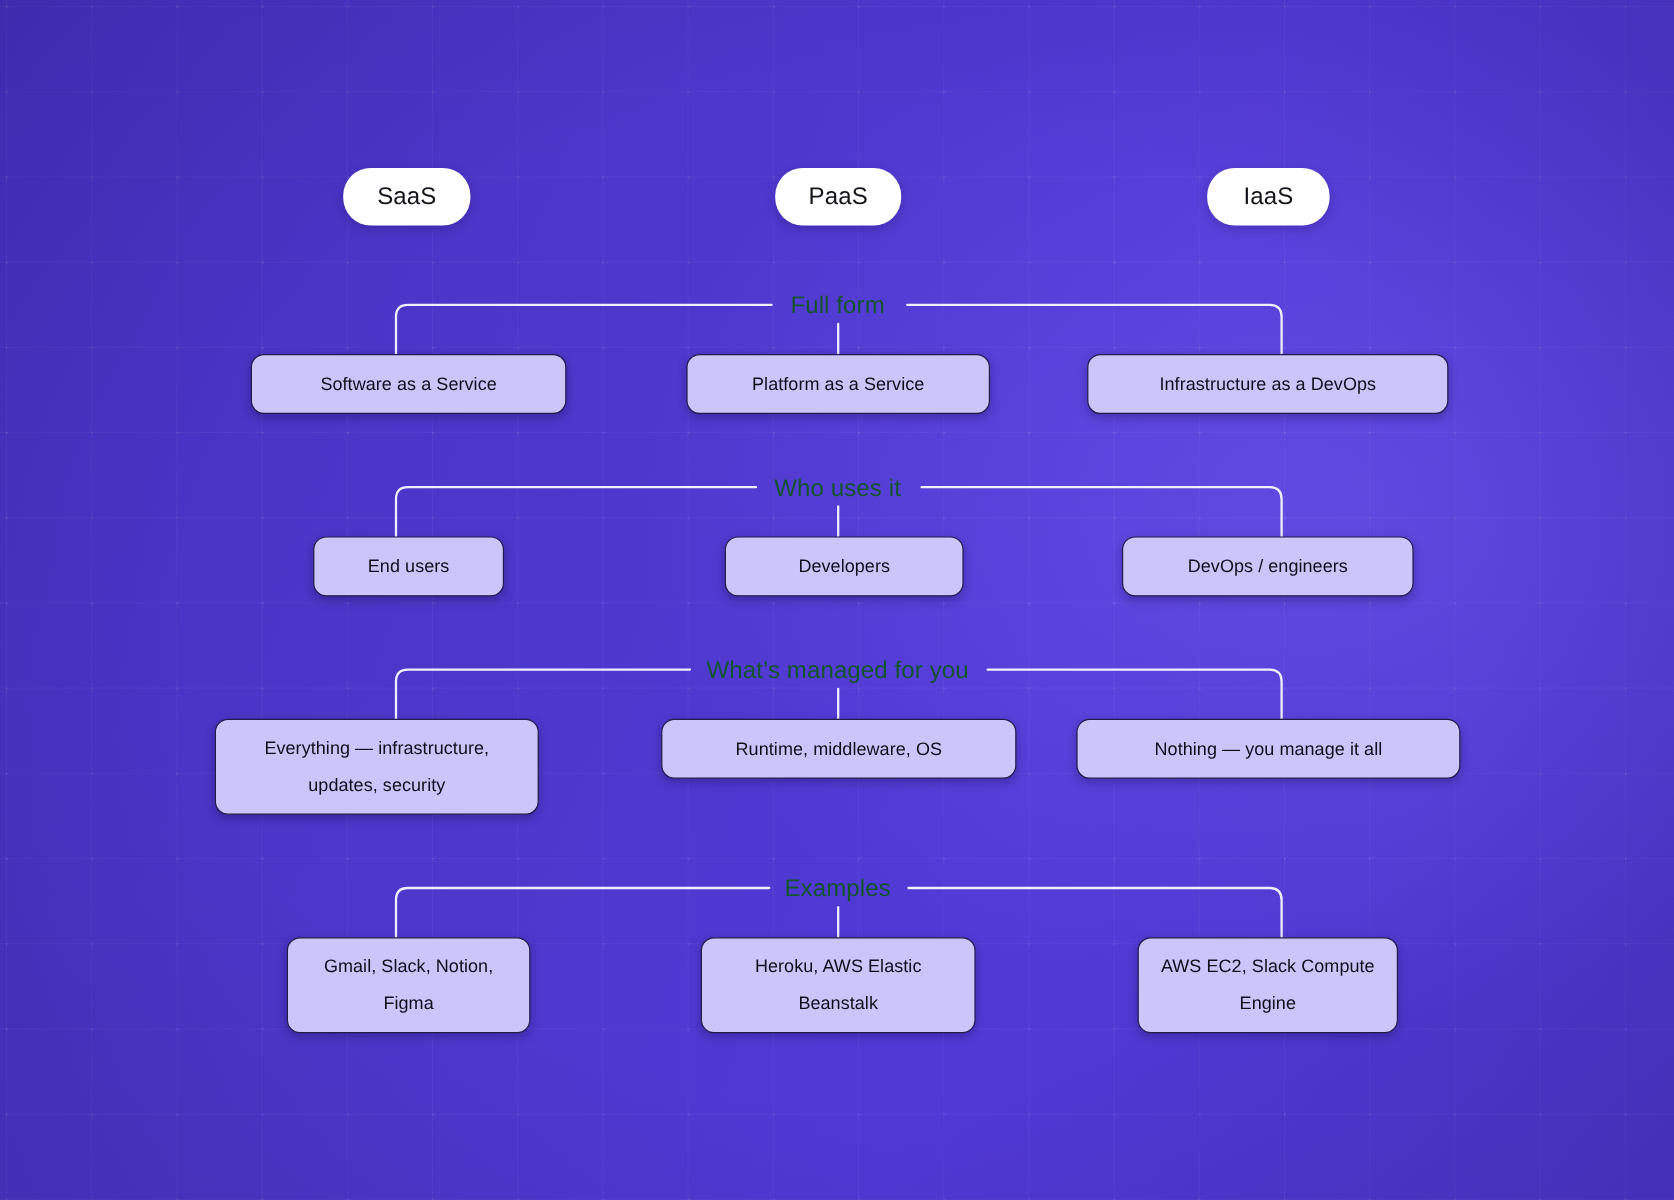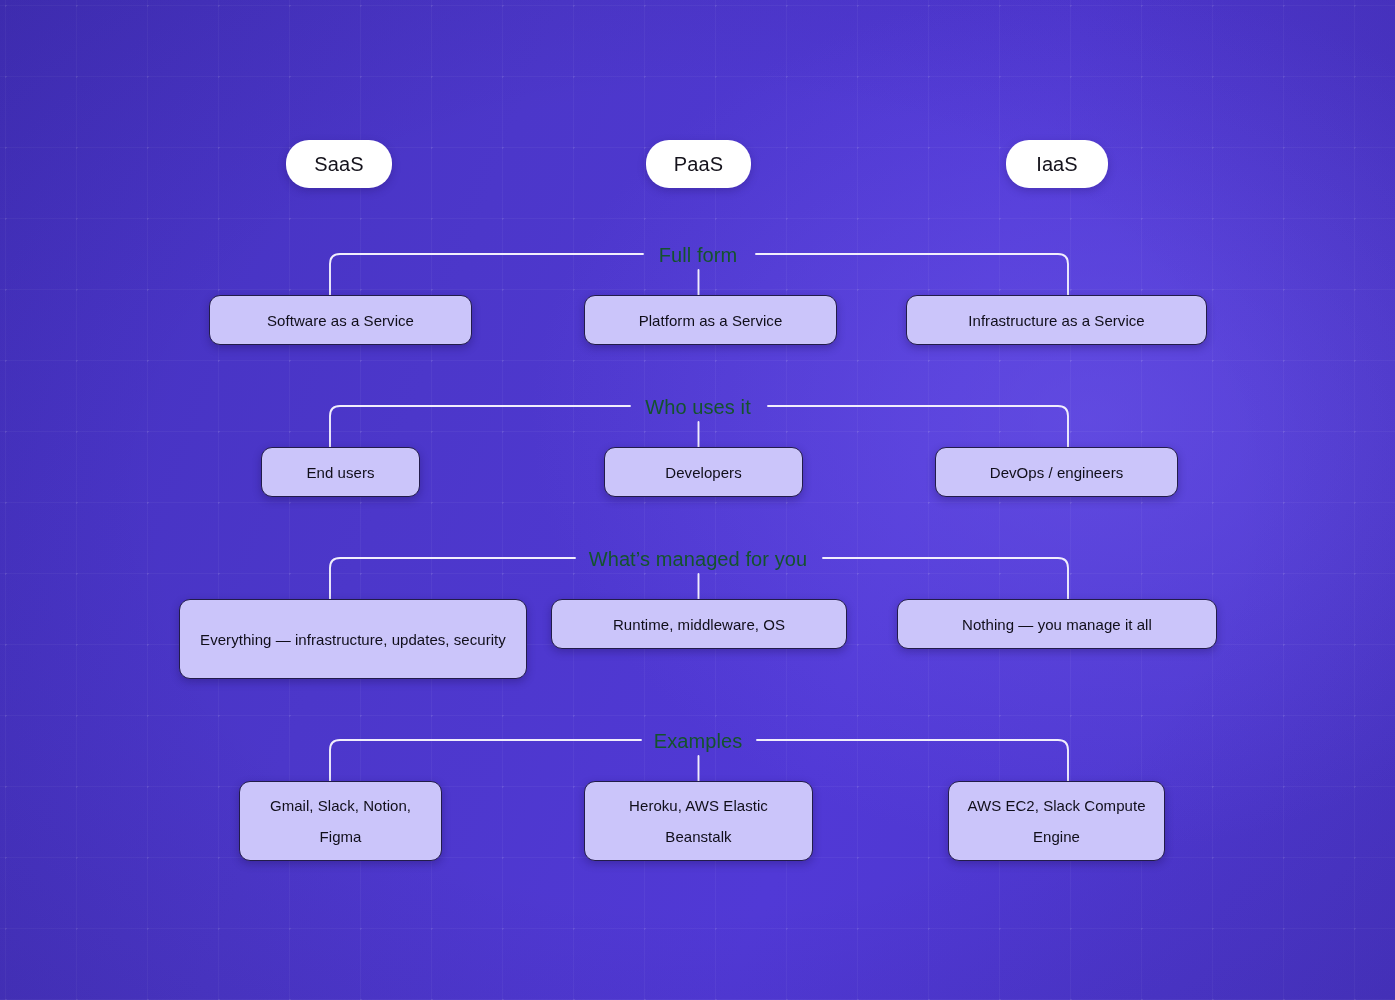--- a/index.html
+++ b/index.html
@@ -126,25 +126,25 @@
     <path d="M 330 295 L 330 264 Q 330 254 340 254 L 643 254"></path>
     <path d="M 1068 295 L 1068 264 Q 1068 254 1058 254 L 756 254"></path>
     <line x1="698.5" y1="270" x2="698.5" y2="295"></line>
   </svg>
   <div class="sect-label" style="left:698px; top:244px;">
     <span>Full form</span>
   </div>
   <div class="val-box" style="left:209px; top:295px; width:263px; height:50px;">
     <span>Software as a Service</span>
   </div>
-  <div class="val-box" style="left:572px; top:295px; width:253px; height:50px;margin-left:12px;">
+  <div class="val-box" style="left:572px; top:295px; width:253px; height:50px;">
     <span>Platform as a Service</span>
   </div>
   <div class="val-box" style="left:906px; top:295px; width:301px; height:50px;">
-    <span>Infrastructure as a Service</span>
+    <span>Infrastructure as a DevOps</span>
   </div>
 
   <svg class="connector" width="1395" height="1000">
     <path d="M 330 447 L 330 416 Q 330 406 340 406 L 630 406"></path>
     <path d="M 1068 447 L 1068 416 Q 1068 406 1058 406 L 768 406"></path>
     <line x1="698.5" y1="422" x2="698.5" y2="447"></line>
   </svg>
   <div class="sect-label" style="left:698px; top:396px;">
     <span>Who uses it</span>
   </div>
@@ -159,21 +159,21 @@
   </div>
 
   <svg class="connector" width="1395" height="1000">
     <path d="M 330 599 L 330 568 Q 330 558 340 558 L 575 558"></path>
     <path d="M 1068 599 L 1068 568 Q 1068 558 1058 558 L 823 558"></path>
     <line x1="698.5" y1="574" x2="698.5" y2="599"></line>
   </svg>
   <div class="sect-label" style="left:698px; top:548px;">
     <span>What’s managed for you</span>
   </div>
-  <div class="val-box two-line" style="left:179px; top:599px; width:348px; height:80px;">
+  <div class="val-box two-line" style="left:179px; top:599px; width:270px; height:80px;">
     <span>Everything — infrastructure, updates, security</span>
   </div>
   <div class="val-box" style="left:551px; top:599px; width:296px; height:50px;">
     <span>Runtime, middleware, OS</span>
   </div>
   <div class="val-box" style="left:897px; top:599px; width:320px; height:50px;">
     <span>Nothing — you manage it all</span>
   </div>
 
   <svg class="connector" width="1395" height="1000">

